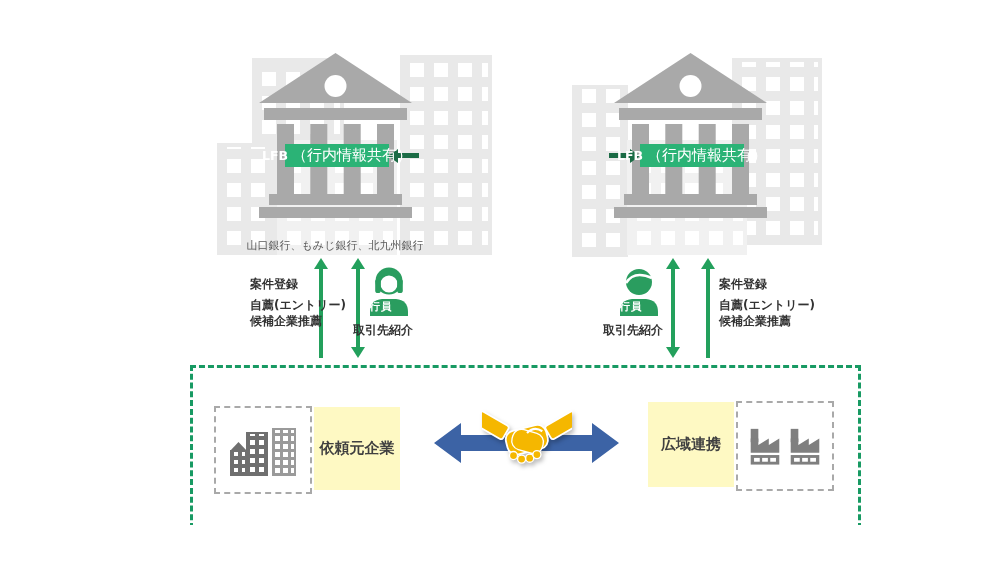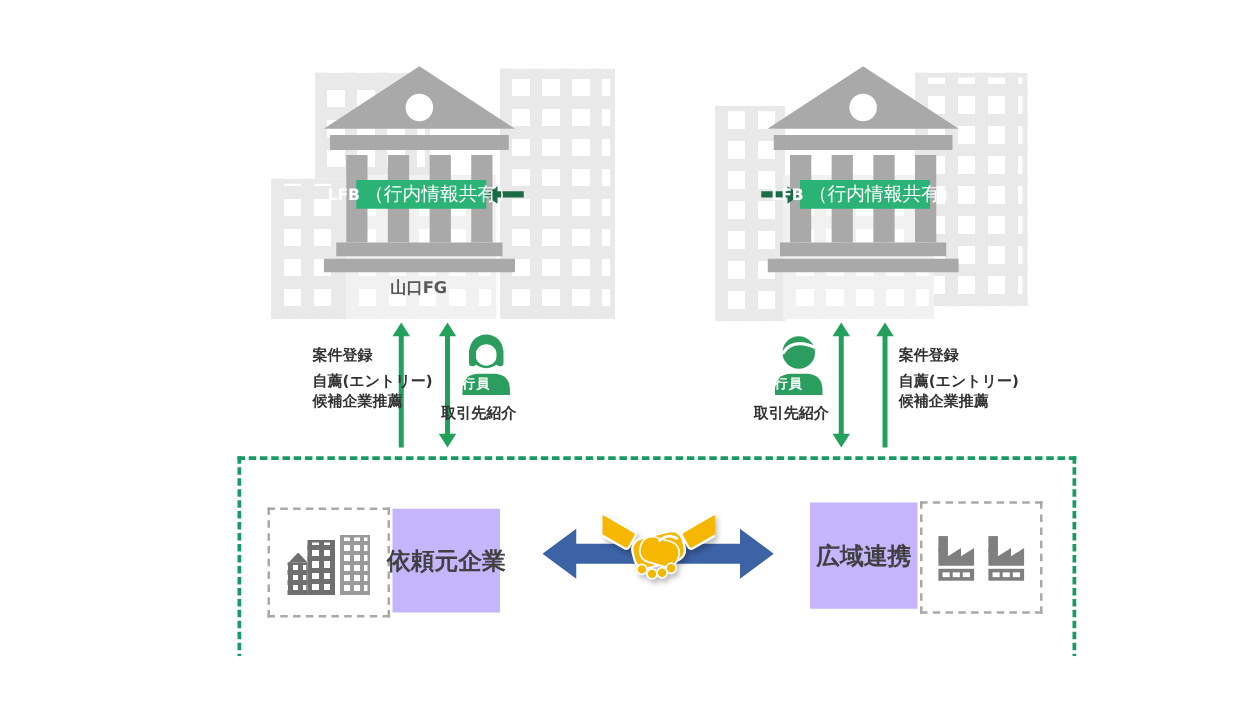--- a/index.html
+++ b/index.html
@@ -66,22 +66,22 @@
     color:#fff;font-size:10.5px;font-weight:bold;letter-spacing:1px;
   }
 
   
   .zone{position:absolute;border:3px dashed #189a63;background:transparent;z-index:1;}
   .icon-box{
     position:absolute;border:2px dashed #a9a9a9;background:#fff;
     display:flex;align-items:center;justify-content:center;gap:6px;z-index:2;
   }
   .label-box{
-    position:absolute;background:#c4b5fd;display:flex;align-items:center;justify-content:center;
-    color:#404040;font-weight:bold;font-size:19px;z-index:2;white-space:nowrap;
+    position:absolute;background:#fef9c3;display:flex;align-items:center;justify-content:center;
+    color:#404040;font-weight:bold;font-size:15px;z-index:2;white-space:nowrap;
   }
 
   
   .mini{position:relative;width:66px;height:52px;}
   .mini .tower1{
     position:absolute;left:16px;top:8px;width:22px;height:44px;background:#fff;
     background-image:
       repeating-linear-gradient(90deg,#6f6f6f 0px,#6f6f6f 4px,transparent 4px,transparent 9px),
       repeating-linear-gradient(0deg,#6f6f6f 0px,#6f6f6f 4px,transparent 4px,transparent 9px);
     box-shadow:inset 0 0 0 2px #6f6f6f;
@@ -156,21 +156,21 @@
     <span class="small">（行内情報共有）</span>
   </div>
 
 
   <div class="hshaft" style="left:385px;top:153px;width:22px;"></div>
   <div class="hhead left" style="left:376px;top:148.5px;"></div>
 
   <div class="hshaft" style="left:597px;top:153px;width:22px;"></div>
   <div class="hhead right" style="left:618px;top:148.5px;"></div>
 
-  <div class="abs bank-name" style="left:223px;top:221px;width:200px;">山口FG</div>
+  <div class="abs bank-sub" style="left:203px;top:238px;width:240px;">山口銀行、もみじ銀行、北九州銀行</div>
 
   <div class="varrow" style="left:307px;top:268px;height:90px;">
     <span class="vh up"></span>
   </div>
   <div class="varrow" style="left:344px;top:268px;height:80px;">
     <span class="vh up"></span>
     <span class="vh down"></span>
   </div>
   <div class="flow-label" style="left:238px;top:276px;">案件登録</div>
   <div class="flow-label multi" style="left:238px;top:297px;">

